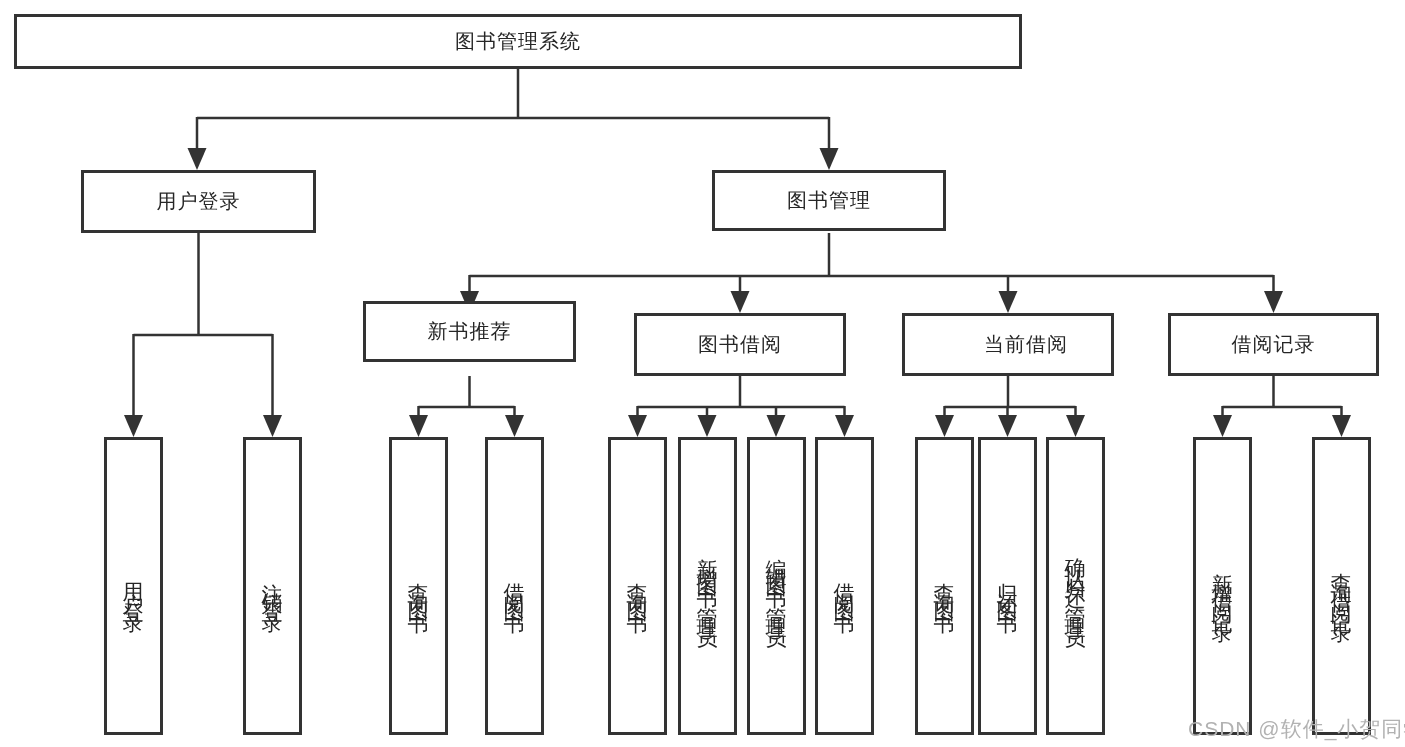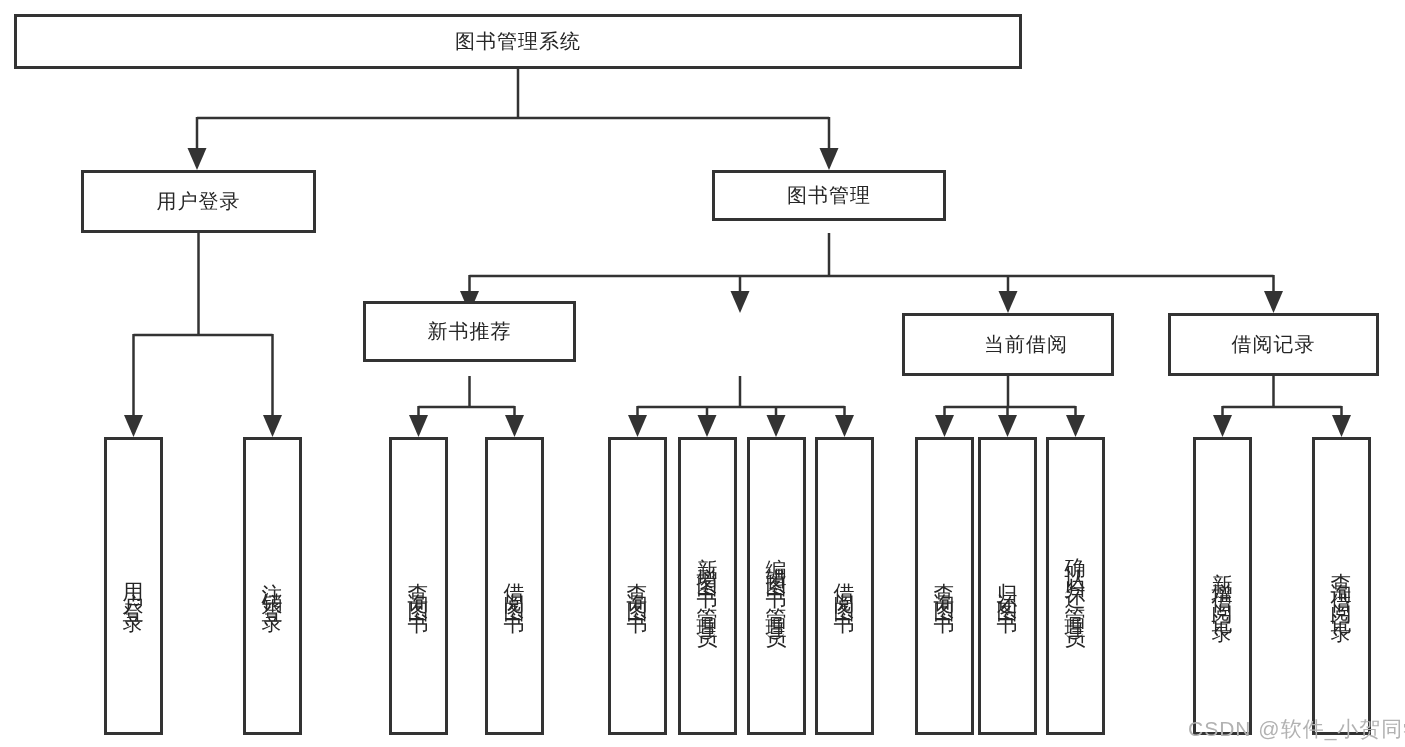--- a/index.html
+++ b/index.html
@@ -48,21 +48,21 @@
     writing-mode: vertical-rl;
     text-orientation: mixed;
     font-size: 21px;
     letter-spacing: 10px;
     line-height: 1;
     white-space: nowrap;
   }
   
   .b-root    { left: 14px;   top: 14px;  width: 1008px; height: 55px; }
   .b-user    { left: 81px;   top: 170px; width: 235px;  height: 63px; }
-  .b-mgmt    { left: 712px;  top: 170px; width: 234px;  height: 51px; }
+  .b-mgmt    { left: 712px;  top: 170px; width: 234px;  height: 61px; }
   .b-new     { left: 363px;  top: 301px; width: 213px;  height: 61px; }
   .b-borrow  { left: 634px;  top: 313px; width: 212px;  height: 63px; }
   .b-current { left: 902px;  top: 313px; width: 212px;  height: 63px; padding-left: 36px; }
   .b-record  { left: 1168px; top: 313px; width: 211px;  height: 63px; font-family: Liberation Serif, serif; }
   
   .lf1  { left: 104px;  }
   .lf2  { left: 243px;  }
   .lf3  { left: 389px;  }
   .lf4  { left: 485px;  }
   .lf5  { left: 608px;  }
@@ -172,20 +172,23 @@
   <div class="box b-user">
     <span>用户登录</span>
   </div>
   <div class="box b-mgmt">
     <span>图书管理</span>
   </div>
 
   <div class="box b-new">
     <span>新书推荐</span>
   </div>
+  <div class="box b-borrow">
+    <span>图书借阅</span>
+  </div>
   <div class="box b-current">
     <span>当前借阅</span>
   </div>
   <div class="box b-record">
     <span>借阅记录</span>
   </div>
 
   <div class="leaf lf1">
     <span class="vtxt">用户登录</span>
   </div>

